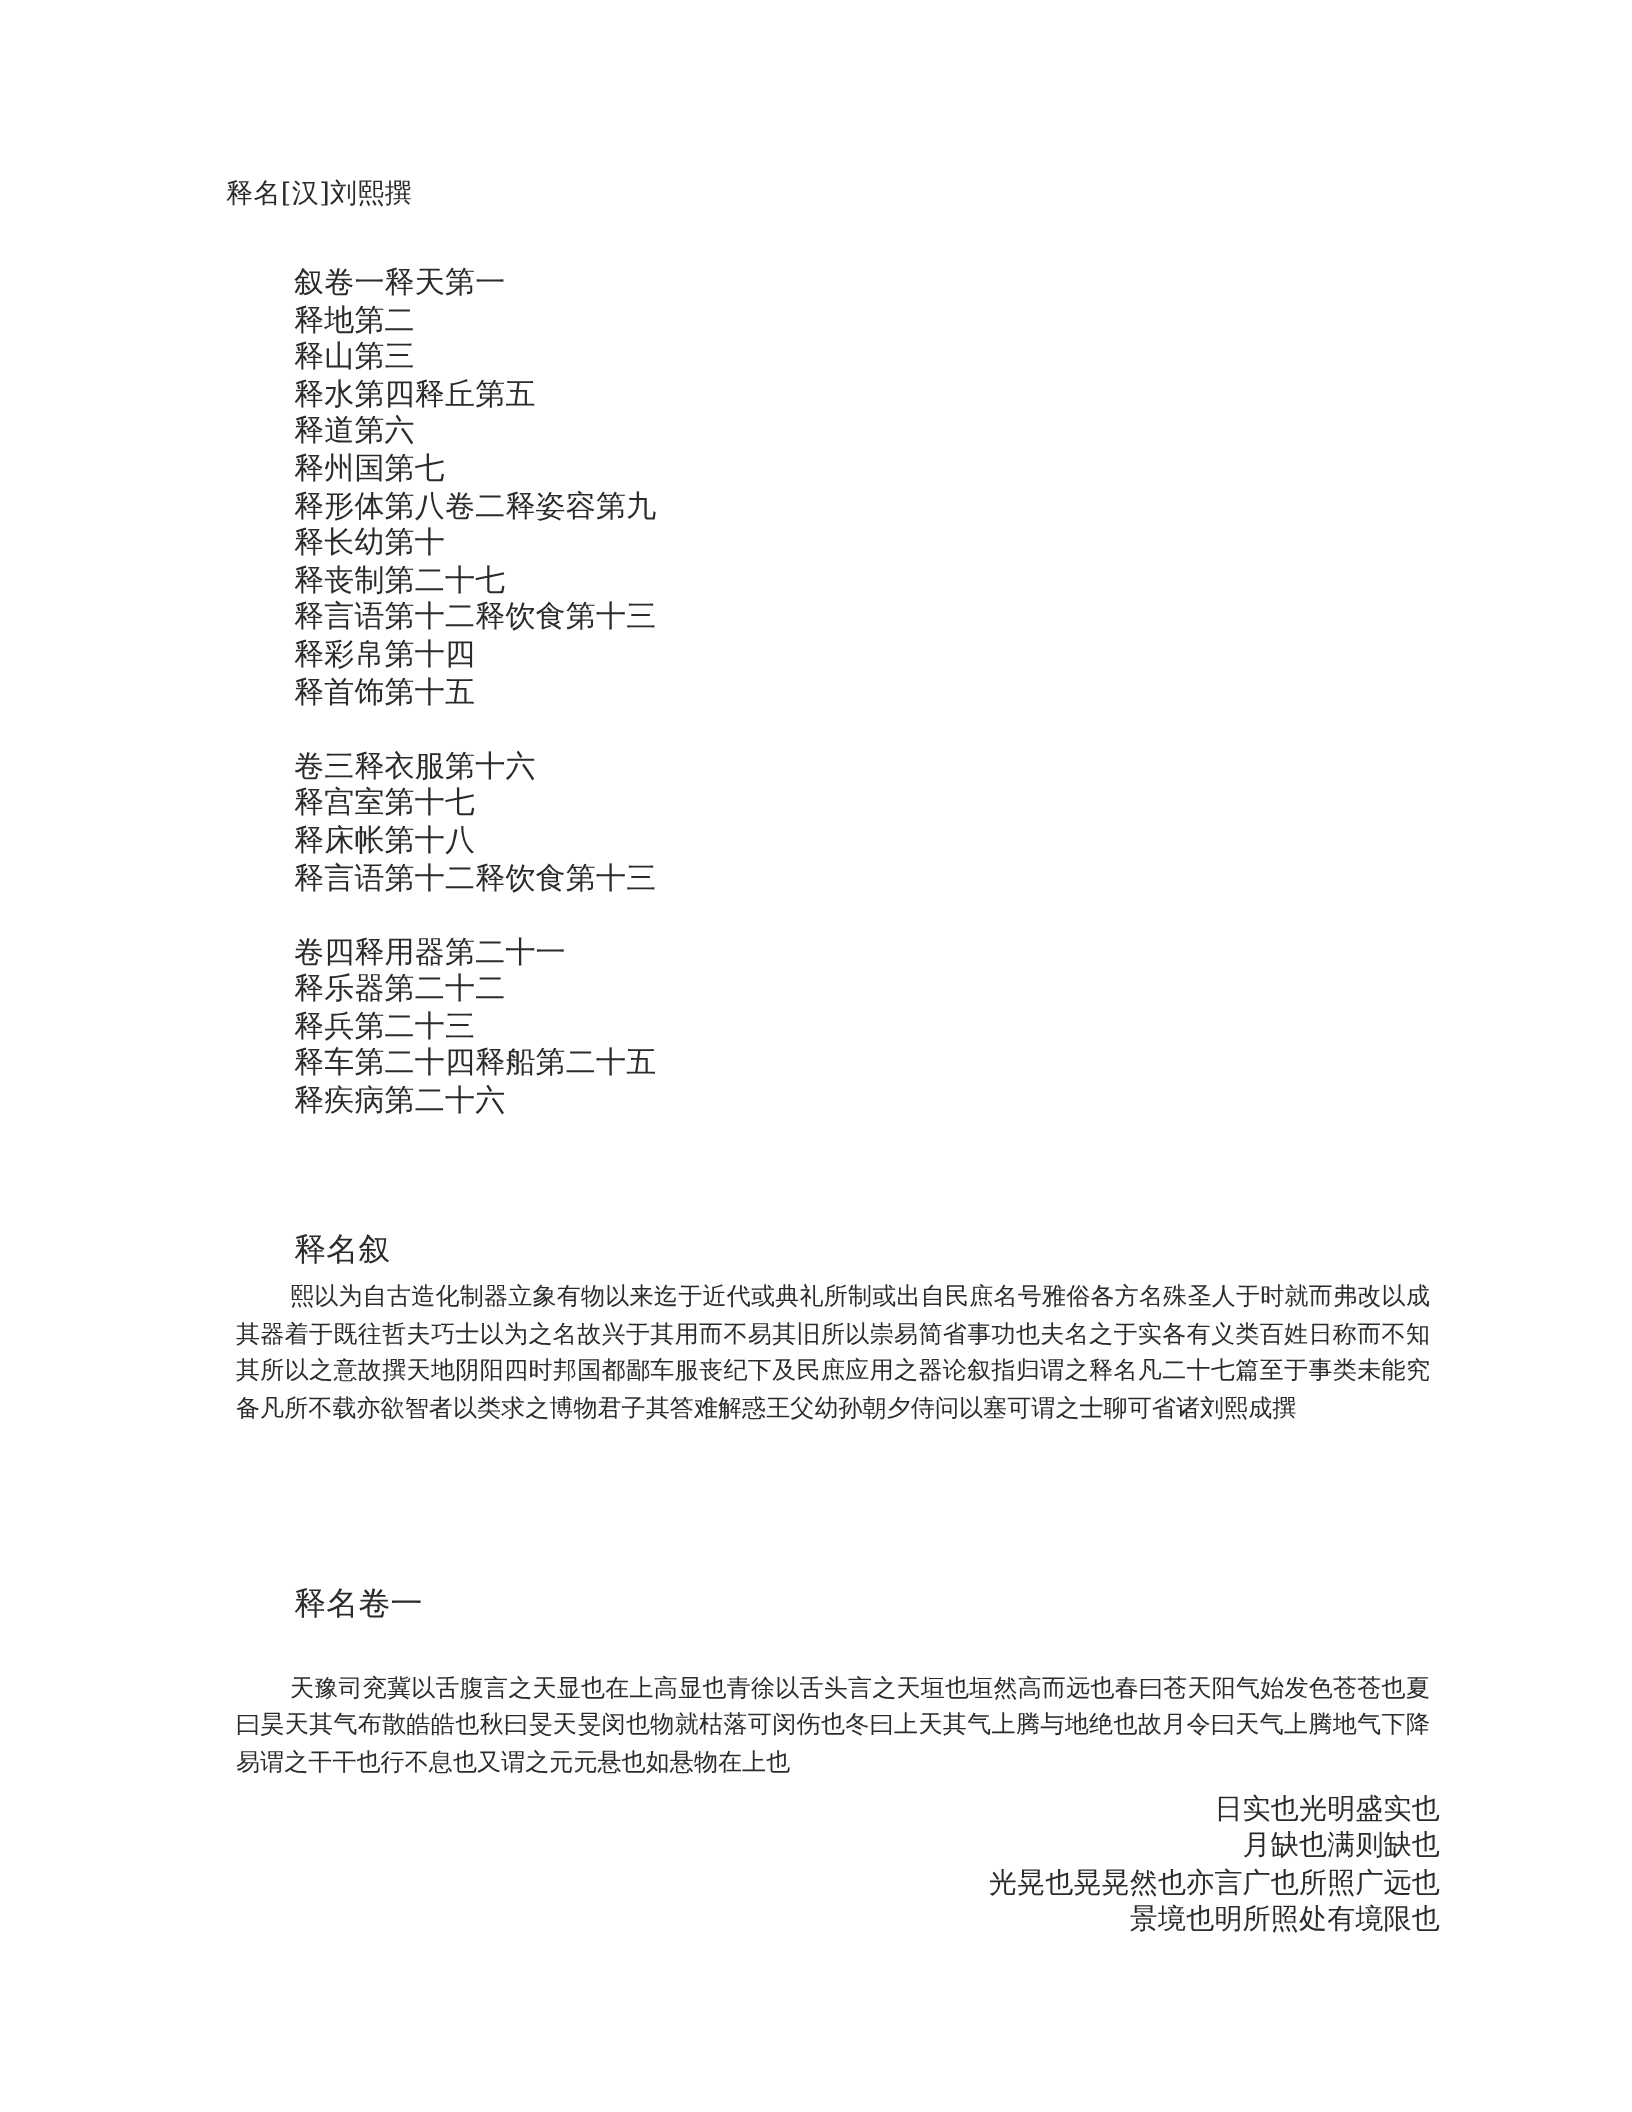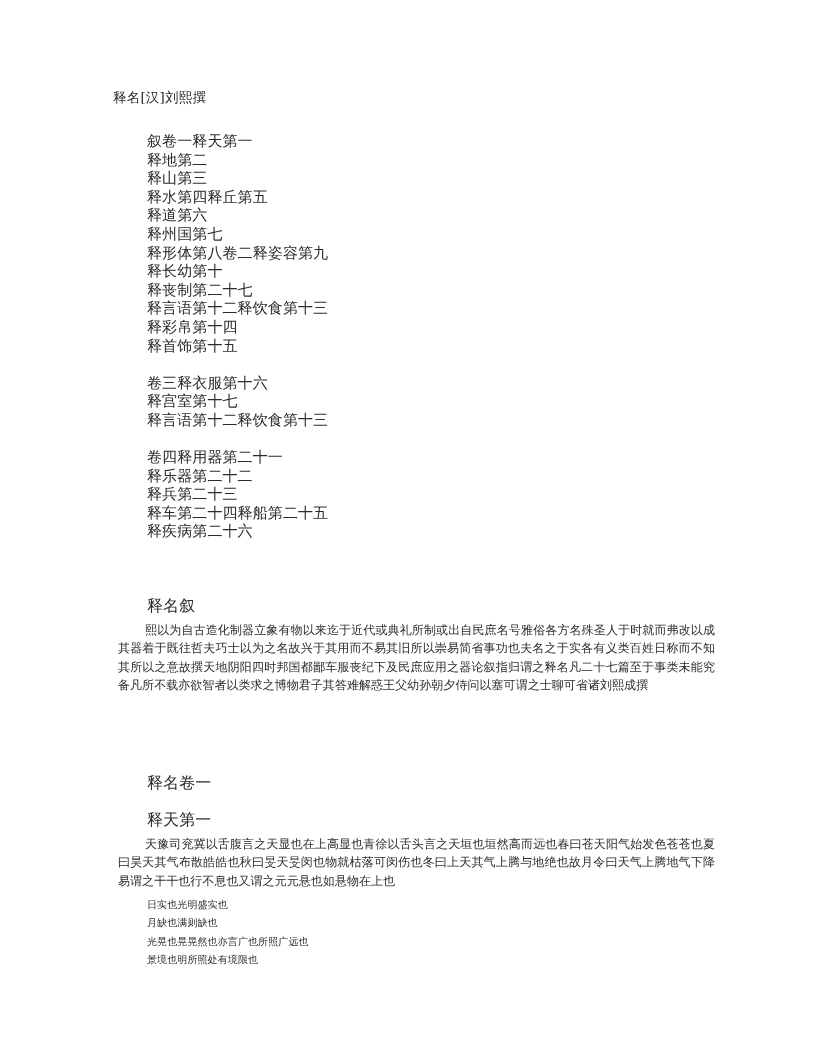--- a/index.html
+++ b/index.html
@@ -62,24 +62,25 @@
   }
   .gap-sm { height: 18.6px; }
   .gap-lg { height: 56px; }
   .gap-xl { height: 74px; }
   .lines-block {
     margin: 0 0 0 34px;
     padding: 0;
     list-style: none;
   }
   .lines-block li {
-    font-size: 10px;
+    font-size: 14px;
     line-height: 18.6px;
     white-space: nowrap;
     letter-spacing: 0.1px;
+    text-align: right;
   }
 </style>
 </head>
 <body>
 
 <div class="page">
 
   <p class="doc-title">释名[汉]刘熙撰</p>
 
   <ul class="toc-block">
@@ -95,20 +96,21 @@
     <li>释言语第十二释饮食第十三</li>
     <li>释彩帛第十四</li>
     <li>释首饰第十五</li>
   </ul>
 
   <div class="toc-gap"></div>
 
   <ul class="toc-block">
     <li>卷三释衣服第十六</li>
     <li>释宫室第十七</li>
+    <li>释床帐第十八</li>
     <li>释言语第十二释饮食第十三</li>
   </ul>
 
   <div class="toc-gap"></div>
 
   <ul class="toc-block">
     <li>卷四释用器第二十一</li>
     <li>释乐器第二十二</li>
     <li>释兵第二十三</li>
     <li>释车第二十四释船第二十五</li>
@@ -119,21 +121,20 @@
 
   <p class="section-head">释名叙</p>
   <p class="body-para indent">熙以为自古造化制器立象有物以来迄于近代或典礼所制或出自民庶名号雅俗各方名殊圣人于时就而弗改以成其器着于既往哲夫巧士以为之名故兴于其用而不易其旧所以崇易简省事功也夫名之于实各有义类百姓日称而不知其所以之意故撰天地阴阳四时邦国都鄙车服丧纪下及民庶应用之器论叙指归谓之释名凡二十七篇至于事类未能究备凡所不载亦欲智者以类求之博物君子其答难解惑王父幼孙朝夕侍问以塞可谓之士聊可省诸刘熙成撰</p>
 
   <div class="gap-xl"></div>
 
   <p class="section-head">释名卷一</p>
 
   <div class="gap-sm"></div>
 
-  <p class="section-head">释天第一</p>
   <p class="body-para indent">天豫司兖冀以舌腹言之天显也在上高显也青徐以舌头言之天垣也垣然高而远也春曰苍天阳气始发色苍苍也夏曰昊天其气布散皓皓也秋曰旻天旻闵也物就枯落可闵伤也冬曰上天其气上腾与地绝也故月令曰天气上腾地气下降易谓之干干也行不息也又谓之元元悬也如悬物在上也</p>
 
   <ul class="lines-block">
     <li>日实也光明盛实也</li>
     <li>月缺也满则缺也</li>
     <li>光晃也晃晃然也亦言广也所照广远也</li>
     <li>景境也明所照处有境限也</li>
   </ul>
 
 </div>

